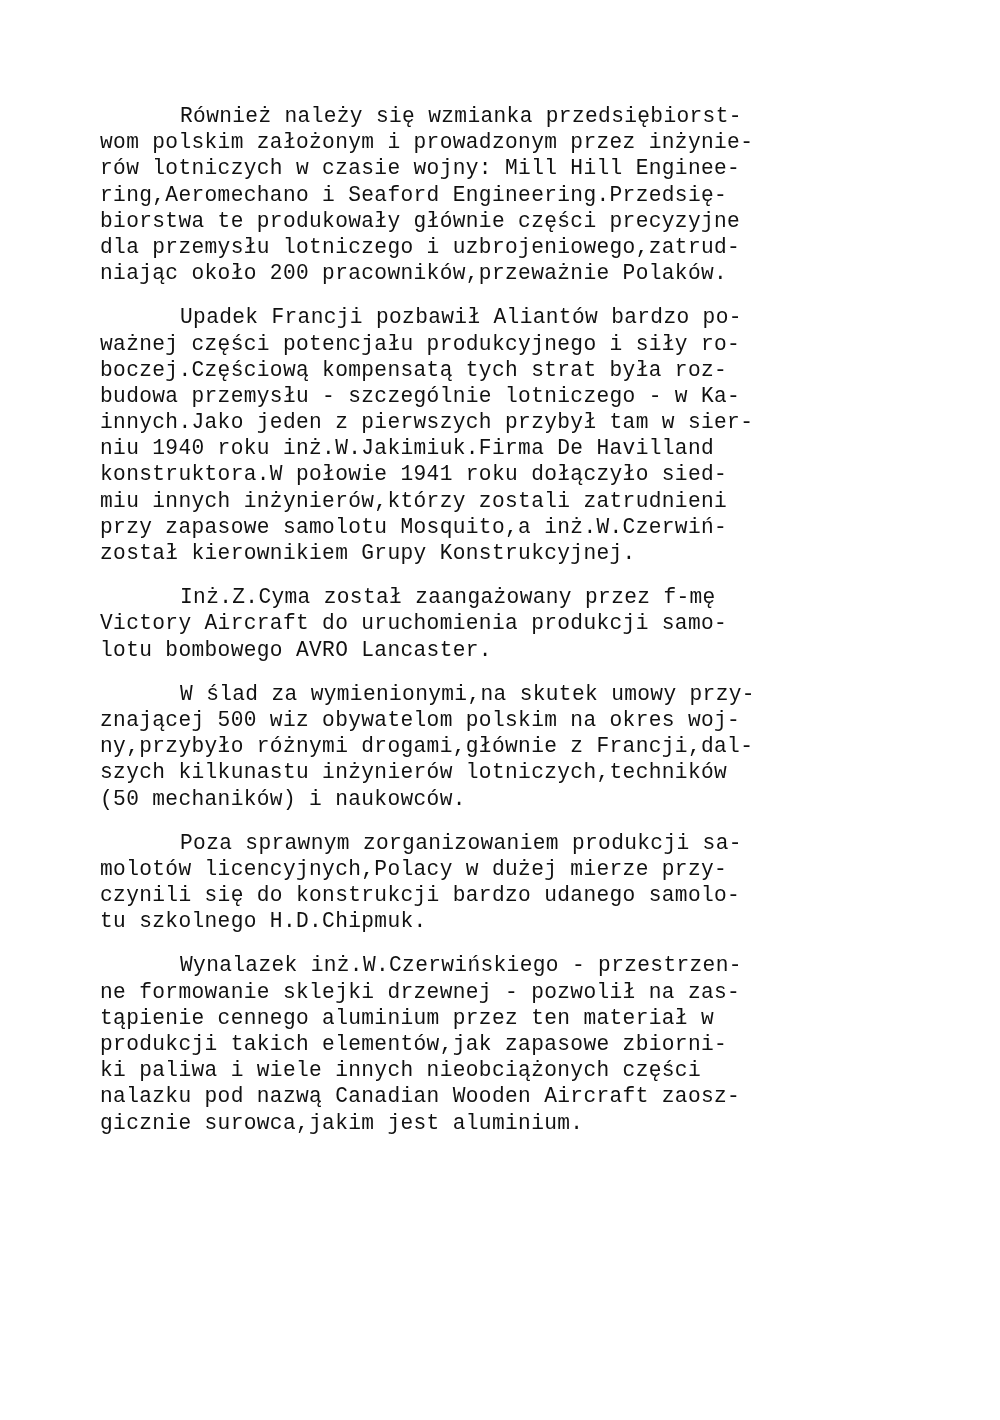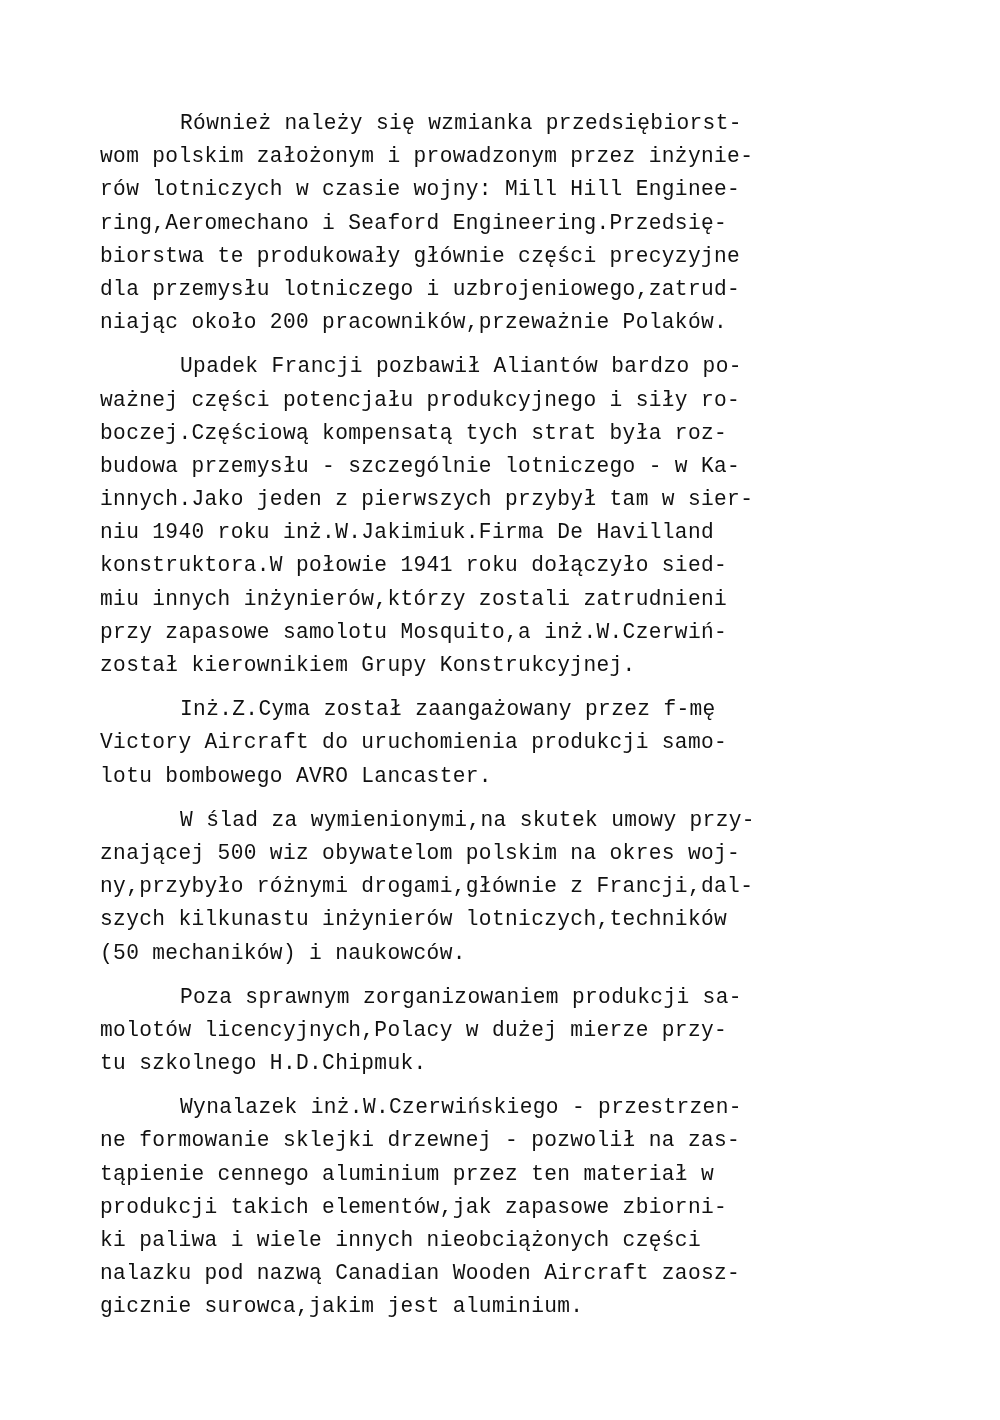--- a/index.html
+++ b/index.html
@@ -5,21 +5,21 @@
   html, body { margin: 0; padding: 0; background: #ffffff; }
   body {
     width: 1000px; height: 1420px; position: relative; overflow: hidden;
     font-family: "Liberation Mono", "DejaVu Sans Mono", monospace;
     color: #111111;
   }
   .page { position: absolute; left: 100px; top: 103px; width: 820px; }
   .para { margin: 0 0 18px 0; }
   .line {
     display: block; white-space: pre; font-size: 21.2px; line-height: 26.2px;
-    letter-spacing: 0.35px; height: 26.2px; margin-top: 7px;
+    letter-spacing: 0.35px; height: 26.2px;
   }
   .line.indent { padding-left: 80px; }
   .pagenum {
     position: absolute; left: 0; width: 1000px; top: 1242px; text-align: left;
     font-family: "Liberation Mono", "DejaVu Sans Mono", monospace;
     font-size: 14px; font-weight: bold; padding-left: 0px;
   }
   .pagenum span { position: relative; left: -47px; }
 </style>
 </head>
@@ -55,20 +55,21 @@
     <div class="para">
       <span class="line indent">W ślad za wymienionymi,na skutek umowy przy-</span>
       <span class="line">znającej 500 wiz obywatelom polskim na okres woj-</span>
       <span class="line">ny,przybyło różnymi drogami,głównie z Francji,dal-</span>
       <span class="line">szych kilkunastu inżynierów lotniczych,techników</span>
       <span class="line">(50 mechaników) i naukowców.</span>
     </div>
     <div class="para">
       <span class="line indent">Poza sprawnym zorganizowaniem produkcji sa-</span>
       <span class="line">molotów licencyjnych,Polacy w dużej mierze przy-</span>
+      <span class="line">czynili się do konstrukcji bardzo udanego samolo-</span>
       <span class="line">tu szkolnego H.D.Chipmuk.</span>
     </div>
     <div class="para">
       <span class="line indent">Wynalazek inż.W.Czerwińskiego - przestrzen-</span>
       <span class="line">ne formowanie sklejki drzewnej - pozwolił na zas-</span>
       <span class="line">tąpienie cennego aluminium przez ten materiał w</span>
       <span class="line">produkcji takich elementów,jak zapasowe zbiorni-</span>
       <span class="line">ki paliwa i wiele innych nieobciążonych części</span>
       <span class="line">nalazku pod nazwą Canadian Wooden Aircraft zaosz-</span>
       <span class="line">gicznie surowca,jakim jest aluminium.</span>

